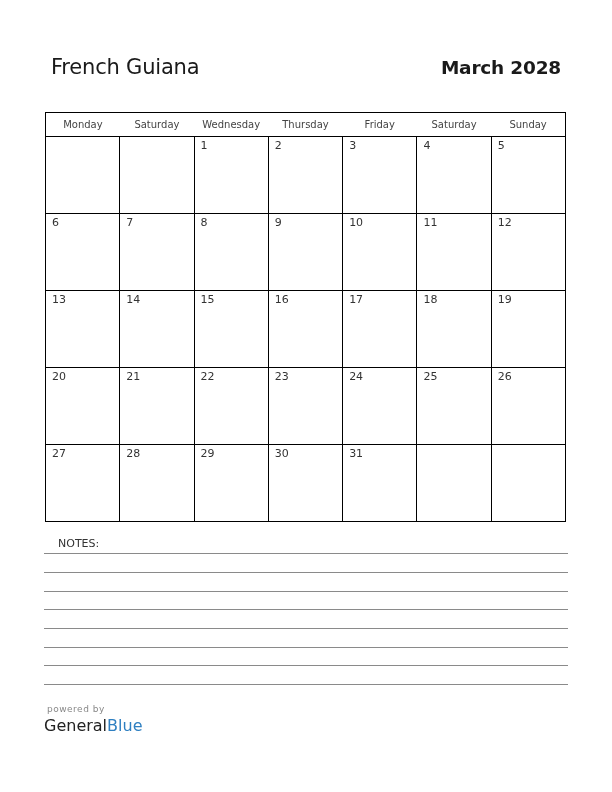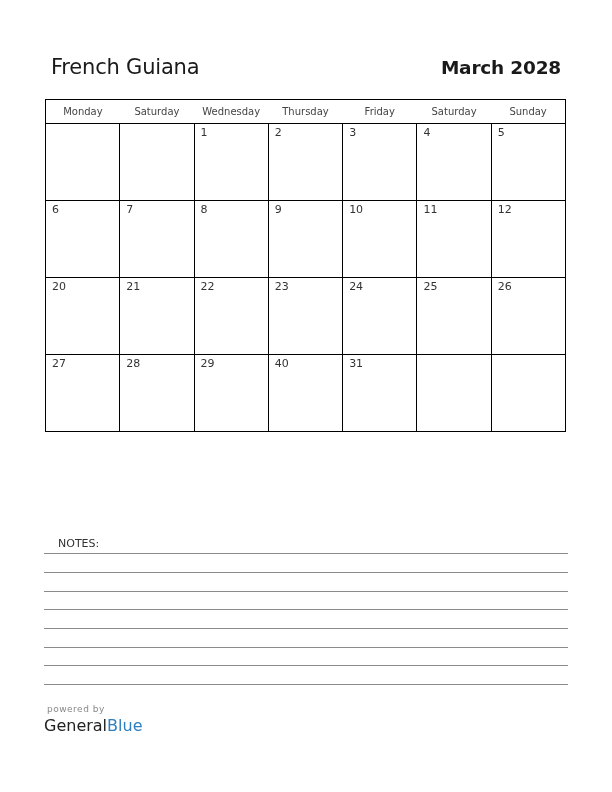--- a/index.html
+++ b/index.html
@@ -1,19 +1,19 @@
 <!DOCTYPE html>
 <html><head>
 <meta charset="utf-8">
 <style>
   html, body { margin:0; padding:0; background:#ffffff; }
   body { width:612px; height:792px; position:relative; overflow:hidden; font-family:"DejaVu Sans", sans-serif; color:#222; }
   .title { position:absolute; left:51px; top:55px; font-size:21px; color:#1a1a1a; letter-spacing:-0.2px;text-align:center; }
   .month { position:absolute; right:51px; top:57px; font-size:18.5px; color:#1a1a1a; letter-spacing:-0.2px;font-weight:bold; }
-  table.cal { position:absolute; left:45px; top:99px; width:521px; border-collapse:collapse; table-layout:fixed; }
+  table.cal { position:absolute; left:45px; top:112px; width:521px; border-collapse:collapse; table-layout:fixed; }
   table.cal th { height:23px; font-weight:normal; font-size:10px; color:#444; border-top:1.3px solid #000; border-bottom:1.3px solid #000; padding:0; text-align:center; }
   table.cal th:first-child { border-left:1.3px solid #000; }
   table.cal th:last-child { border-right:1.3px solid #000; }
   table.cal td { height:76px; border:1.3px solid #000; vertical-align:top; padding:0; }
   .dnum { display:block; font-size:11px; color:#333; padding:2px 0 0 6px; }
   .notes-label { position:absolute; left:58px; top:537px; font-size:11px; color:#333; }
   .note-line { position:absolute; left:44px; width:524px; height:0; border-top:1px solid #8a8a8a; }
   .powered { position:absolute; left:47px; top:704px; font-size:9px; color:#888; letter-spacing:0.5px; }
   .brand { position:absolute; left:44px; top:716px; font-size:16px; }
   .brand .g { color:#222; }
@@ -79,20 +79,43 @@
         </td>
       <td>
           <span class="dnum">11</span>
         </td>
       <td>
           <span class="dnum">12</span>
         </td>
     </tr>
     <tr>
       <td>
+          <span class="dnum">13</span>
+        </td>
+      <td>
+          <span class="dnum">14</span>
+        </td>
+      <td>
+          <span class="dnum">15</span>
+        </td>
+      <td>
+          <span class="dnum">16</span>
+        </td>
+      <td>
+          <span class="dnum">17</span>
+        </td>
+      <td>
+          <span class="dnum">18</span>
+        </td>
+      <td>
+          <span class="dnum">19</span>
+        </td>
+    </tr>
+    <tr>
+      <td>
           <span class="dnum">20</span>
         </td>
       <td>
           <span class="dnum">21</span>
         </td>
       <td>
           <span class="dnum">22</span>
         </td>
       <td>
           <span class="dnum">23</span>
@@ -111,21 +134,21 @@
       <td>
           <span class="dnum">27</span>
         </td>
       <td>
           <span class="dnum">28</span>
         </td>
       <td>
           <span class="dnum">29</span>
         </td>
       <td>
-          <span class="dnum">40</span>
+          <span class="dnum">30</span>
         </td>
       <td>
           <span class="dnum">31</span>
         </td>
       <td>
           <span class="dnum"></span>
         </td>
       <td>
           <span class="dnum"></span>
         </td>

